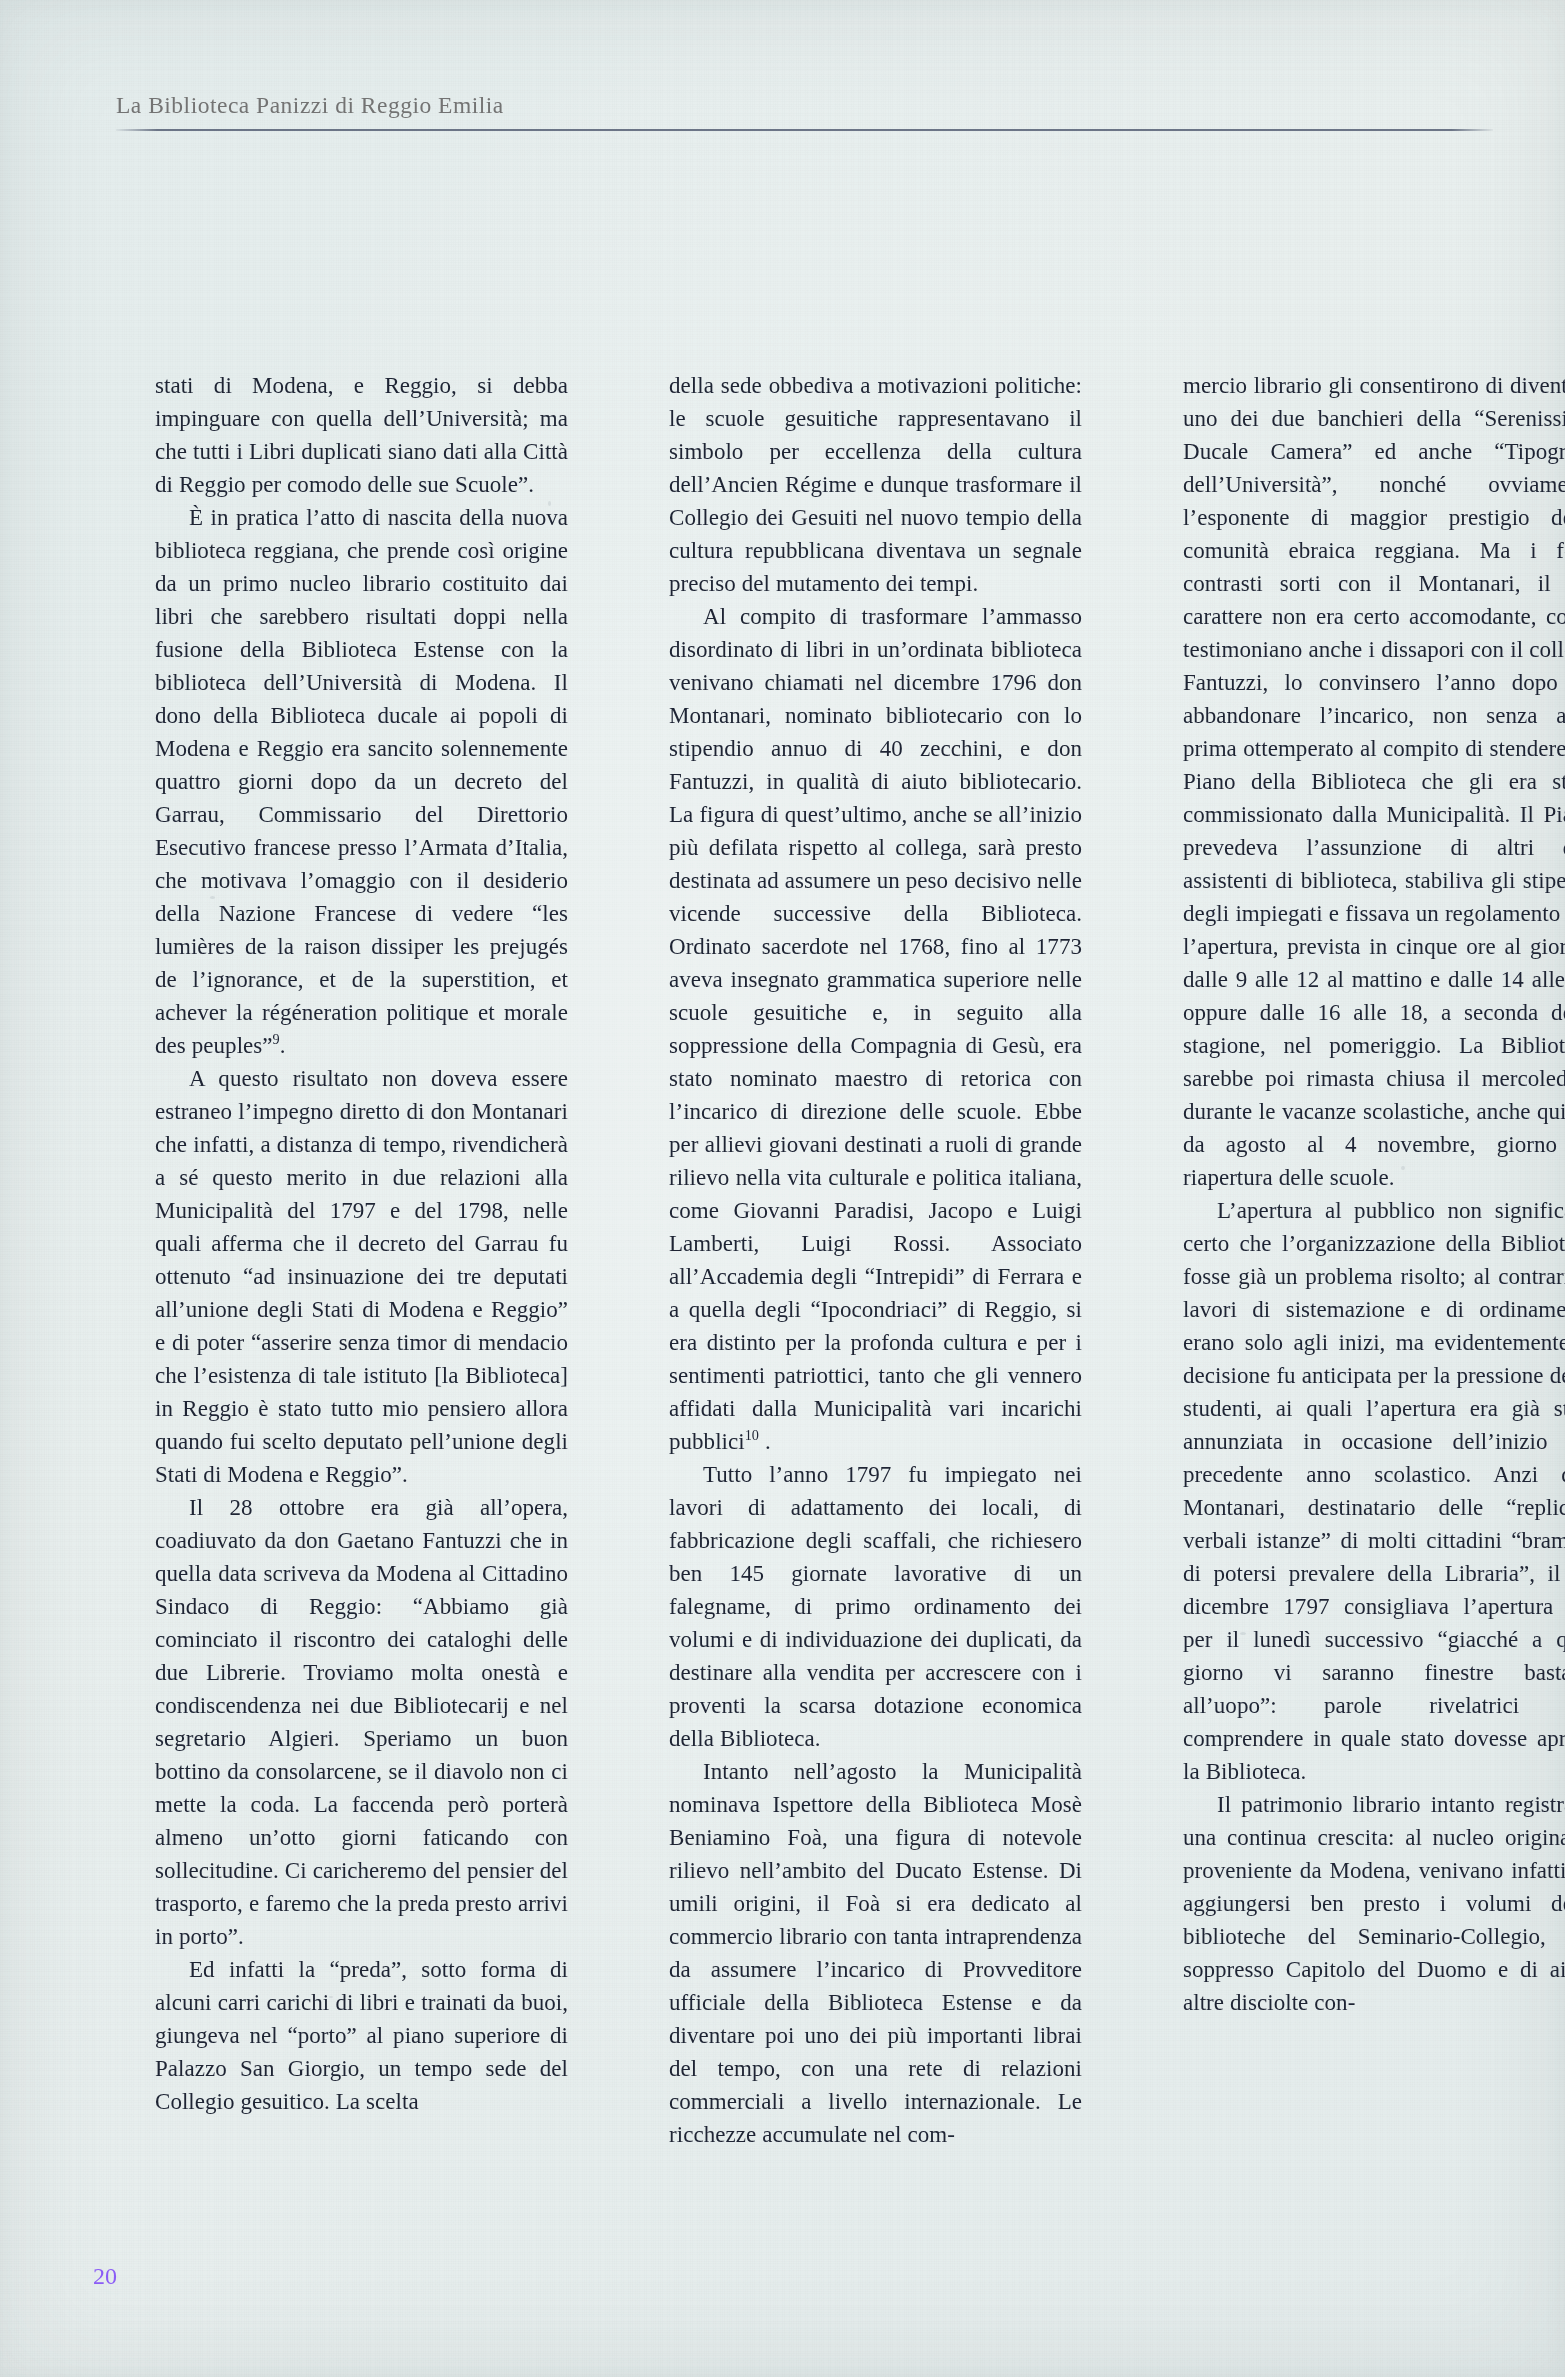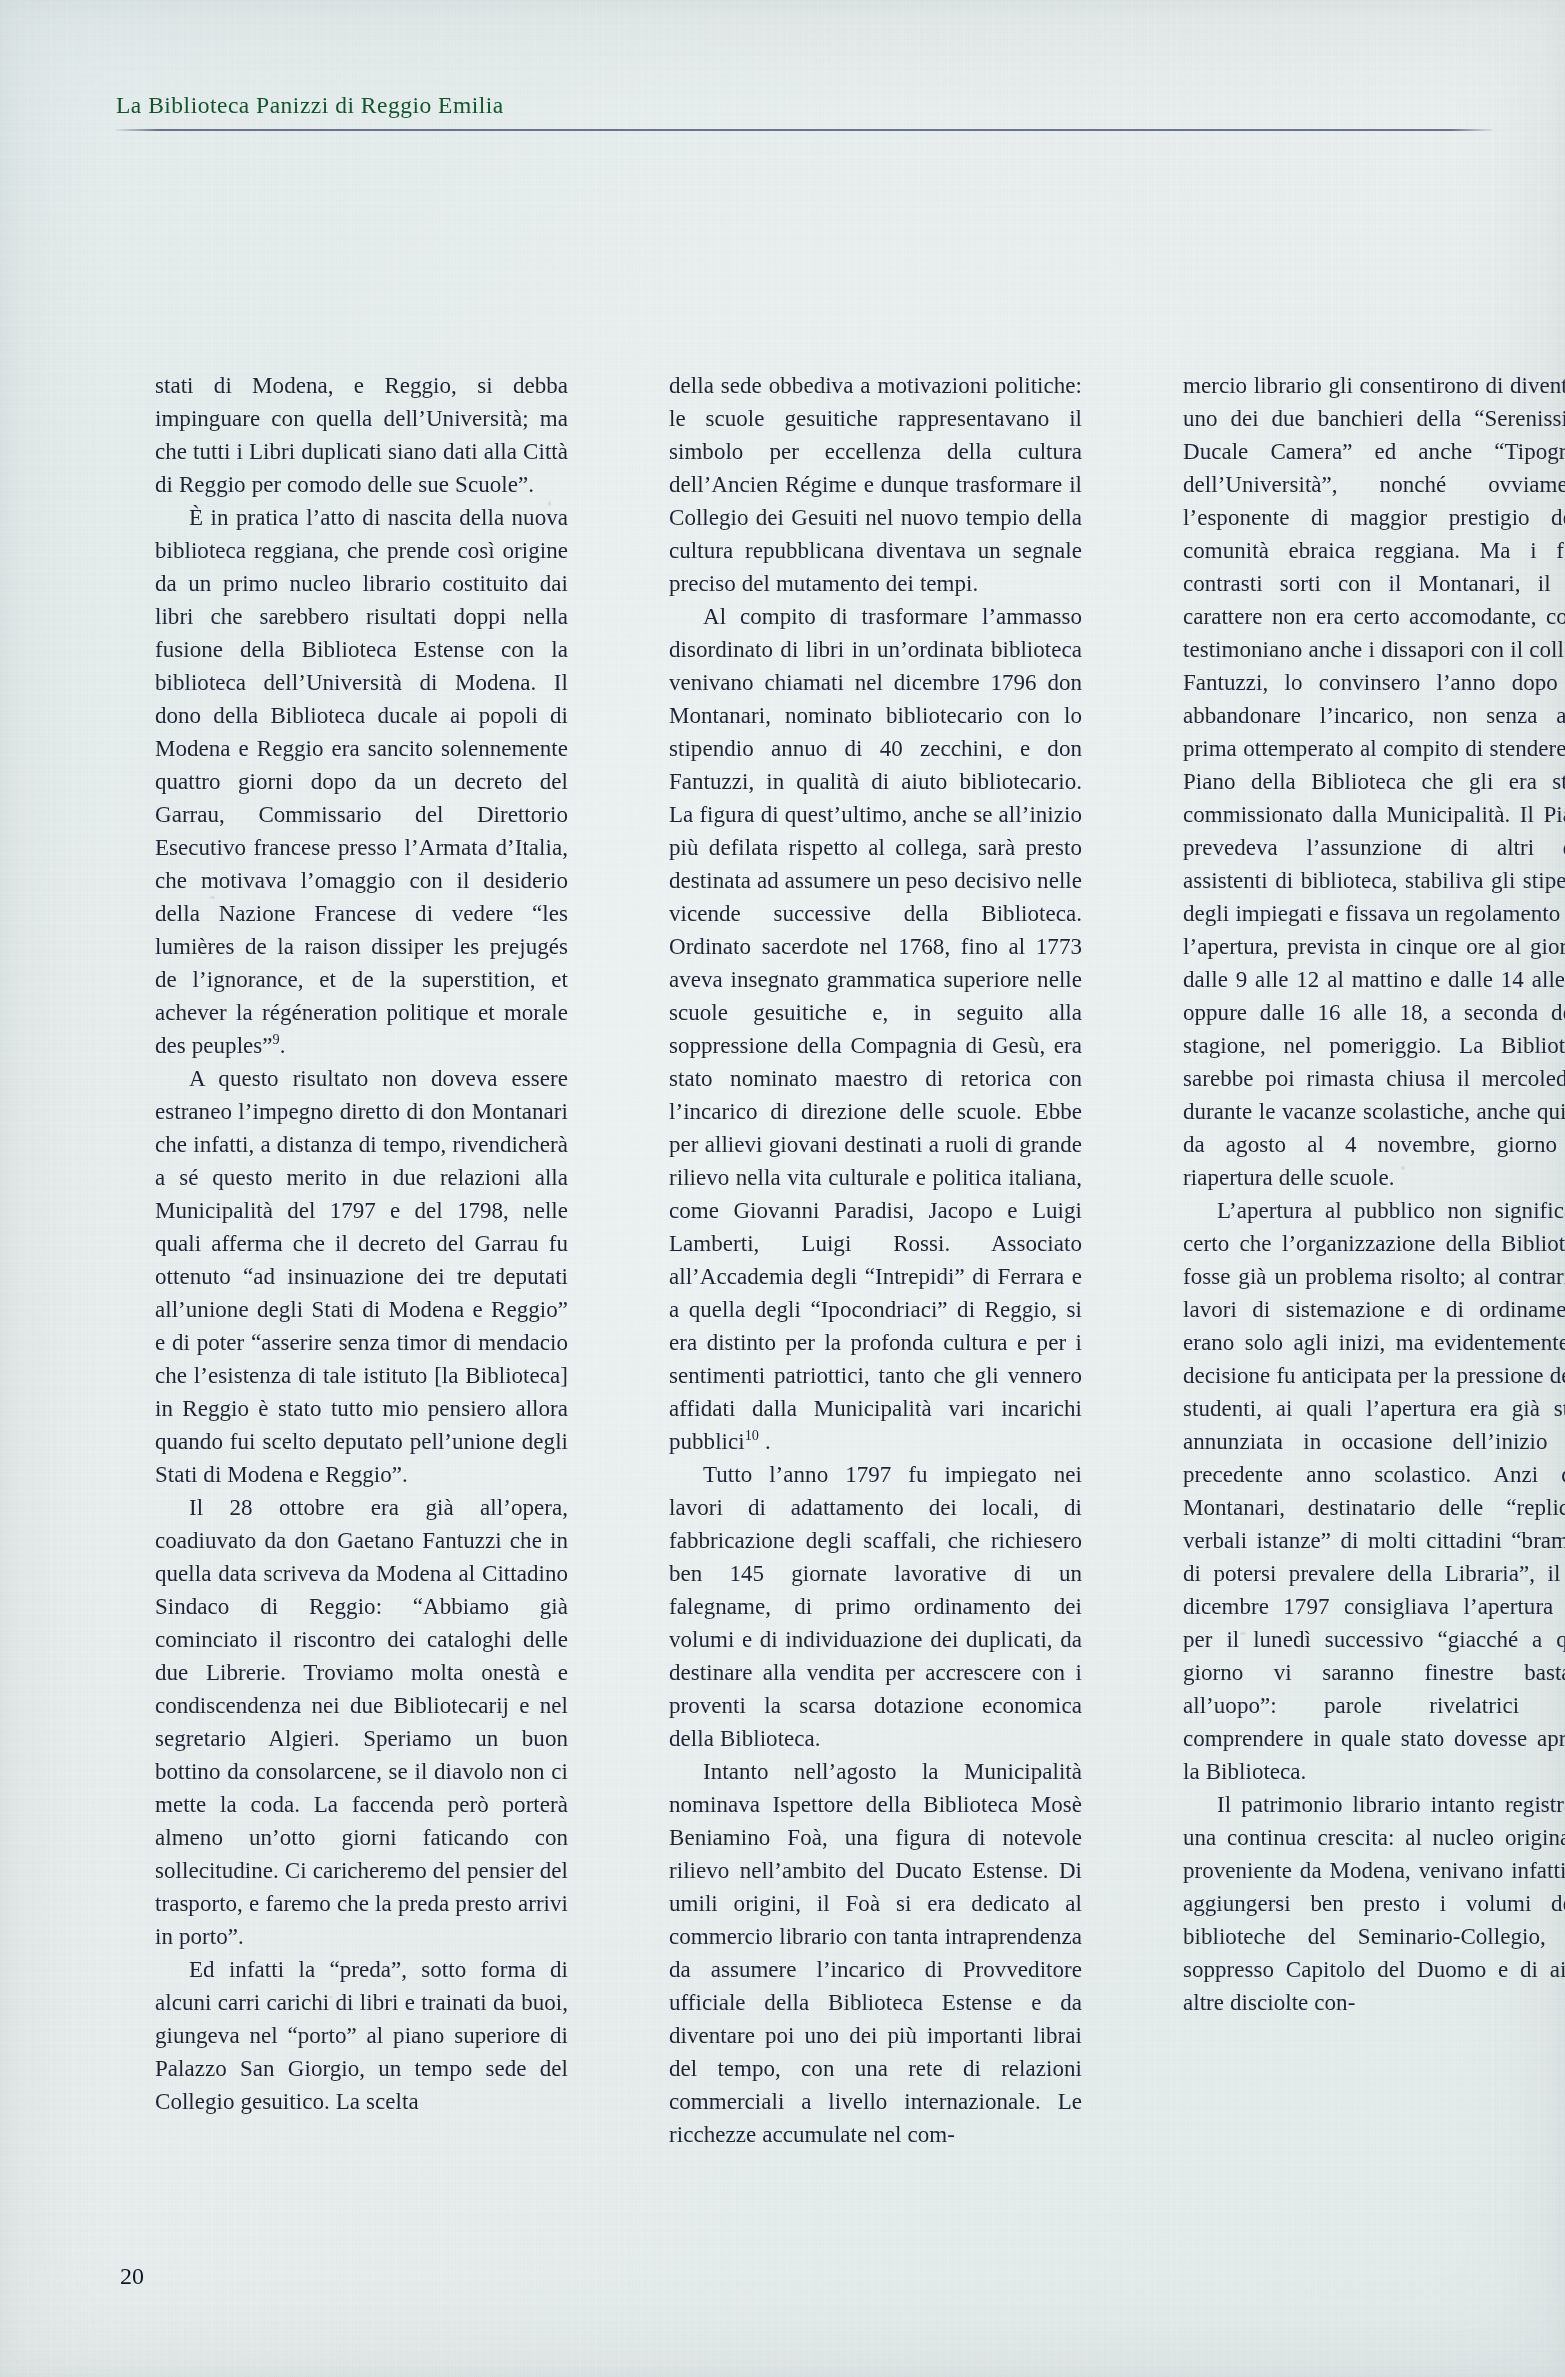--- a/index.html
+++ b/index.html
@@ -41,21 +41,21 @@
   .running-head {
     position: absolute;
     left: 116px;
     top: 92px;
     width: 1377px;
     z-index: 3;
   }
   .running-head-title {
     font-size: 23.5px;
     letter-spacing: 0.5px;
-    color: #14532d;
+    color: #737373;
     white-space: nowrap;
   }
   .running-head-rule {
     margin-top: 10.2px;
     height: 1.6px;
     width: 1377px;
     background: linear-gradient(90deg, rgba(60,70,95,.05) 0%, rgba(60,70,95,.72) 3%, rgba(60,70,95,.72) 97%, rgba(60,70,95,.05) 100%);
   }
 
   .columns {
@@ -90,24 +90,24 @@
     text-indent: 0;
   }
   sup {
     font-size: 0.62em;
     vertical-align: super;
     line-height: 0;
   }
 
   .folio {
     position: absolute;
-    left: 120px;
+    left: 93px;
     top: 2263px;
     font-size: 24px;
-    color: #0f172a;
+    color: #8b5cf6;
     z-index: 3;
   }
 
   
   .speck {
     position: absolute;
     background: rgba(120,130,140,0.16);
     border-radius: 50%;
     pointer-events: none;
     z-index: 2;

